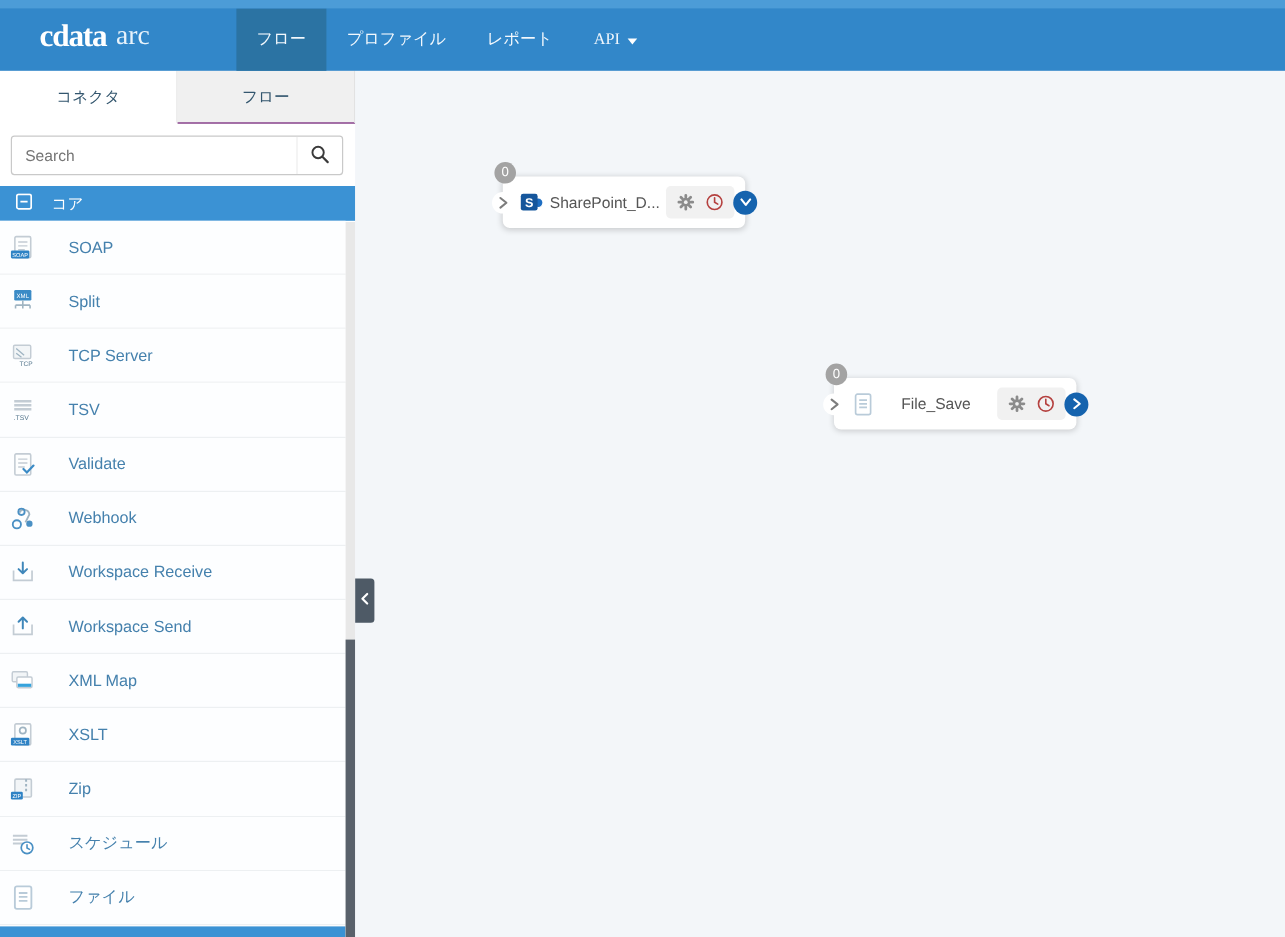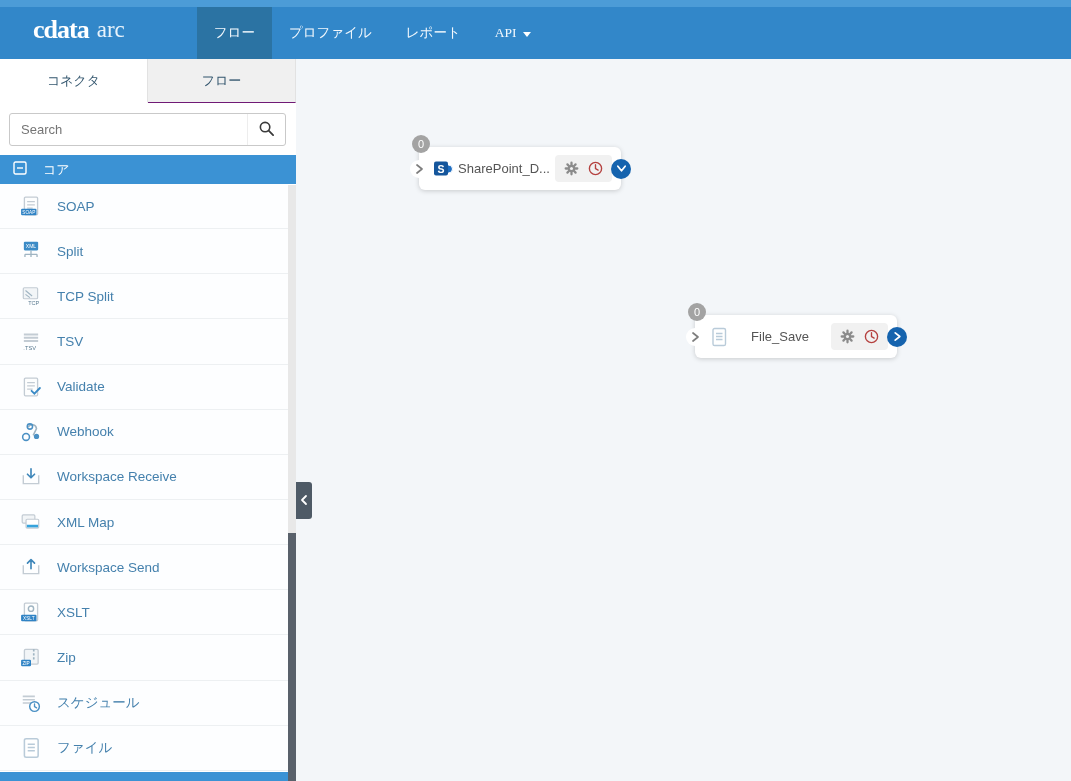--- a/index.html
+++ b/index.html
@@ -32,22 +32,22 @@
   .searchrow { height:52px; padding:10px 10px 9px 9px; background:#fff; }
   .search-group { display:flex; height:33px; border:1px solid #c9c9c9;
     border-radius:3px; background:#fff; overflow:hidden;gap:39px; }
   .search-group input { flex:1; border:none; outline:none; padding:0 11px;
     font-size:13px; color:#555; font-family:inherit; background:transparent; }
   .search-btn { width:41px; border:none; background:transparent; cursor:pointer;
     display:flex; align-items:center; justify-content:center; border-left:1px solid #ededed; }
   .section-header { height:29px; background:#3b92d4; color:#fff; display:flex;
     align-items:center; padding:0 13px; gap:16px; font-size:13px; cursor:pointer; }
   .connector-list { width:288px; }
-  .citem { height:45.15px; display:flex; align-items:center; gap:15px;
-    padding-left:20px; border-bottom:1px solid #edf0f2; background:#fdfeff;
+  .citem { height:45.15px; display:flex; align-items:center; gap:27px;
+    padding-left:8px; border-bottom:1px solid #edf0f2; background:#fdfeff;
     color:#4581ad; font-size:13.5px; cursor:pointer; }
   .citem .cicon { width:22px; height:22px; flex:0 0 22px; }
   .bottom-section-bar { position:absolute; bottom:0; left:0; width:288px;
     height:9px; background:#3b92d4; }
   .side-scrollbar { position:absolute; top:126px; right:0; width:8px; bottom:0;
     background:#e8e8e8; }
   .side-scroll-thumb { position:absolute; left:0; right:0; top:348px; bottom:0;
     background:#59616b; cursor:pointer; }
 
   
@@ -163,21 +163,21 @@
           </svg></span>
     <span class="clabel">Split</span>
   </div>
 
   <div class="citem">
     <span class="cicon"><svg width="100%" height="100%" viewBox="0 0 20 20">
             <rect x="3" y="2.5" width="13" height="10" rx="1" fill="#f2f5f7" stroke="#c3ccd4" stroke-width="1.1"></rect>
             <path d="M5 5l6 5M5 8.5l4 3" stroke="#9fb4c2" stroke-width="1"></path>
             <text x="12.5" y="18" font-size="5" fill="#5a7a90" text-anchor="middle" font-family="sans-serif">TCP</text>
           </svg></span>
-    <span class="clabel">TCP Split</span>
+    <span class="clabel">TCP Server</span>
   </div>
 
   <div class="citem">
     <span class="cicon"><svg width="100%" height="100%" viewBox="0 0 20 20">
             <path d="M3.5 4h13M3.5 7h13M3.5 10h13" stroke="#c3ccd4" stroke-width="1.8"></path>
             <text x="3" y="18" font-size="5.2" fill="#5a7a90" font-family="sans-serif">.TSV</text>
           </svg></span>
     <span class="clabel">TSV</span>
   </div>
 
@@ -203,33 +203,33 @@
   <div class="citem">
     <span class="cicon"><svg width="100%" height="100%" viewBox="0 0 20 20">
             <path d="M3 8.5V16h14V8.5" fill="none" stroke="#c3ccd4" stroke-width="1.3"></path>
             <path d="M10 2.5v8M6.8 7.5l3.2 3.2 3.2-3.2" fill="none" stroke="#3f87ba" stroke-width="1.5" stroke-linecap="round" stroke-linejoin="round"></path>
           </svg></span>
     <span class="clabel">Workspace Receive</span>
   </div>
 
   <div class="citem">
     <span class="cicon"><svg width="100%" height="100%" viewBox="0 0 20 20">
+            <path d="M3 8.5V16h14V8.5" fill="none" stroke="#c3ccd4" stroke-width="1.3"></path>
+            <path d="M10 11.5v-8M6.8 6.5L10 3.3l3.2 3.2" fill="none" stroke="#3f87ba" stroke-width="1.5" stroke-linecap="round" stroke-linejoin="round"></path>
+          </svg></span>
+    <span class="clabel">Workspace Send</span>
+  </div>
+
+  <div class="citem">
+    <span class="cicon"><svg width="100%" height="100%" viewBox="0 0 20 20">
             <rect x="2" y="3.5" width="11.5" height="7.5" rx="1" fill="#f2f5f7" stroke="#c3ccd4" stroke-width="1.1"></rect>
             <rect x="5.5" y="7.5" width="11.5" height="8" rx="1" fill="#fff" stroke="#c3ccd4" stroke-width="1.1"></rect>
             <rect x="6.2" y="12.5" width="10.2" height="2.4" fill="#36a3dc"></rect>
           </svg></span>
     <span class="clabel">XML Map</span>
-  </div>
-
-  <div class="citem">
-    <span class="cicon"><svg width="100%" height="100%" viewBox="0 0 20 20">
-            <path d="M3 8.5V16h14V8.5" fill="none" stroke="#c3ccd4" stroke-width="1.3"></path>
-            <path d="M10 11.5v-8M6.8 6.5L10 3.3l3.2 3.2" fill="none" stroke="#3f87ba" stroke-width="1.5" stroke-linecap="round" stroke-linejoin="round"></path>
-          </svg></span>
-    <span class="clabel">Workspace Send</span>
   </div>
 
   <div class="citem">
     <span class="cicon"><svg width="100%" height="100%" viewBox="0 0 20 20">
             <rect x="4" y="2" width="12" height="16" rx="1" fill="#fdfefe" stroke="#c3ccd4" stroke-width="1.2"></rect>
             <circle cx="10" cy="7" r="2.4" fill="none" stroke="#9fb4c2" stroke-width="1.3"></circle>
             <rect x="1" y="12.5" width="14" height="6" rx="1" fill="#2f83c5"></rect>
             <text x="8" y="17.3" font-size="4.3" fill="#fff" text-anchor="middle" font-family="sans-serif">XSLT</text>
           </svg></span>
     <span class="clabel">XSLT</span>

